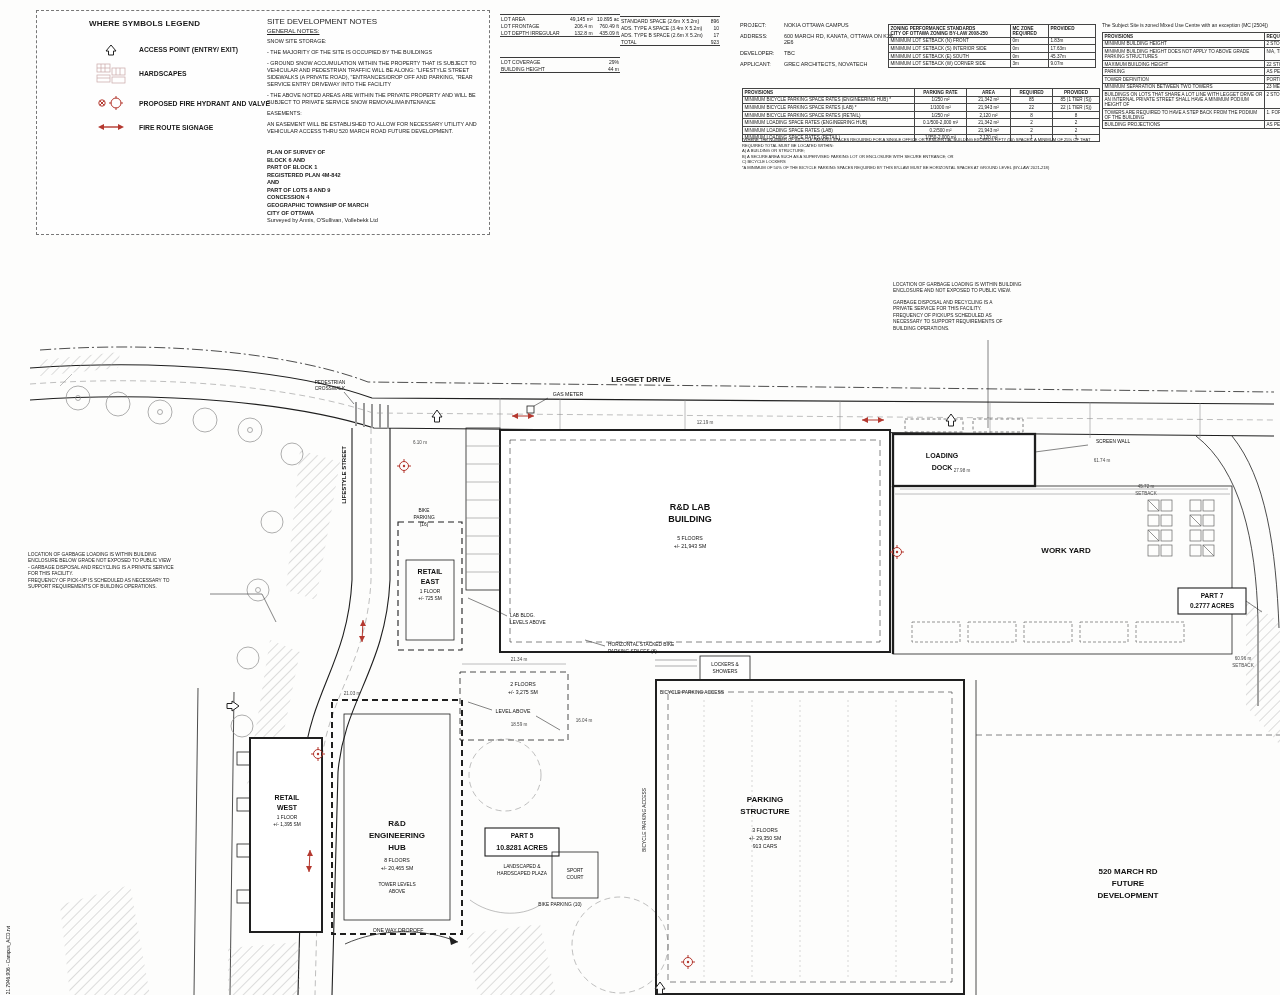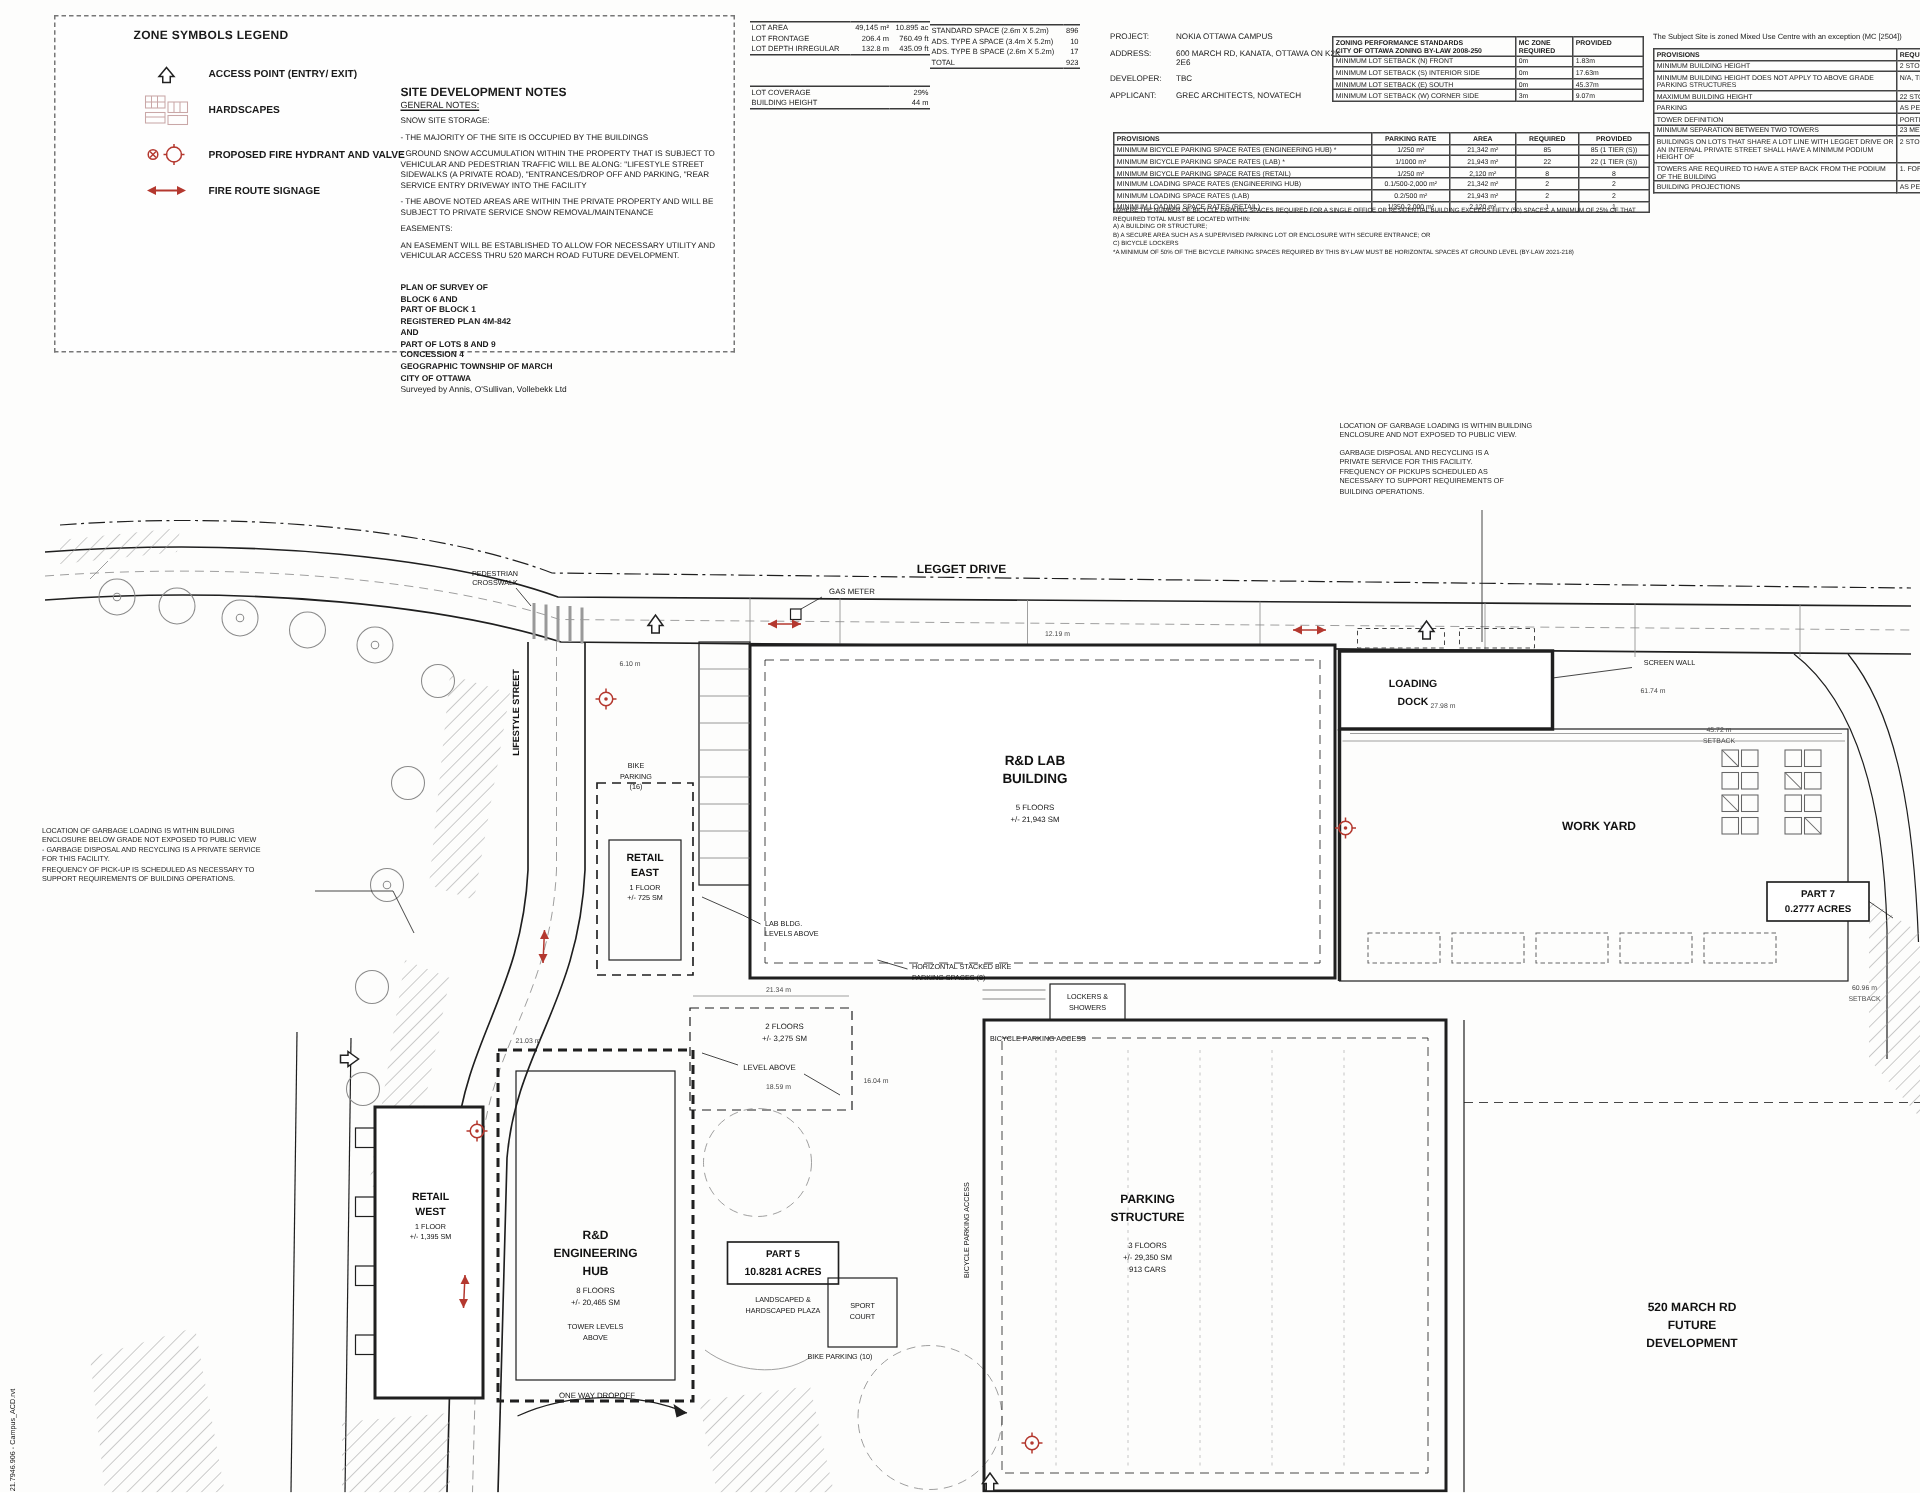--- a/index.html
+++ b/index.html
@@ -6,21 +6,21 @@
   #page{position:relative;width:1280px;height:995px;background:#fdfdfc;font-family:"Liberation Sans",sans-serif;color:#1a1a1a;}
   #plan-svg{position:absolute;left:0;top:0;z-index:1;}
   .panel{position:absolute;z-index:2;}
   
   #legend-box{left:36px;top:10px;width:452px;height:223px;border:1px dashed #777;background:rgba(255,255,255,.6);}
   .leg-title{position:absolute;left:52px;top:8px;font-size:8px;font-weight:bold;letter-spacing:.2px;}
   .leg-item{position:absolute;left:58px;display:flex;align-items:center;gap:12px;height:20px;}
   .leg-item .ic{width:32px;display:flex;justify-content:center;}
   .leg-item .lab{font-size:6.8px;font-weight:bold;}
   .notes-col{position:absolute;left:230px;top:6px;width:218px;}
-  .notes-title{font-size:8px;font-weight:bold;margin-top:40px;}
+  .notes-title{font-size:8px;font-weight:normal;}
   .notes-sub{font-size:6px;text-decoration:underline;margin:2px 0 4px;}
   .notes-col p{font-size:5.4px;line-height:1.3;margin:0 0 4px;}
   .survey{margin-top:14px;}
   .survey div{font-size:5.6px;font-weight:bold;line-height:1.35;}
   .survey div:last-child{font-weight:normal;}
   
   table{border-collapse:collapse;}
   .mini{font-size:5px;width:100%;}
   .mini td{padding:.5px 1px;vertical-align:top;}
   .mini td:last-child,.mini td.num{text-align:right;}
@@ -432,21 +432,21 @@
     <text class="dim mid" x="1243" y="667">SETBACK</text>
     <text class="dim mid" x="519" y="661">21.34 m</text>
     <text class="dim mid" x="584" y="722">16.04 m</text>
     <text class="dim mid" x="519" y="726">18.59 m</text>
     <text class="dim mid" x="352" y="695">21.03 m</text>
     <text class="dim mid" x="705" y="424">12.19 m</text>
     <text class="dim mid" x="420" y="444">6.10 m</text>
   </svg>
 
   <div id="legend-box" class="panel">
-    <div class="leg-title">ZONE SYMBOLS LEGEND</div>
+    <div class="leg-title">WHERE SYMBOLS LEGEND</div>
 
     <div class="leg-item" style="top:28px;">
       <span class="ic">
         <svg width="14" height="13">
             <polygon points="2,8 7,2 12,8 9.5,8 9.5,12 4.5,12 4.5,8" fill="#fff" stroke="#222" stroke-width="1"></polygon>
           </svg>
       </span>
       <span class="lab">ACCESS POINT (ENTRY/ EXIT)</span>
     </div>
 

